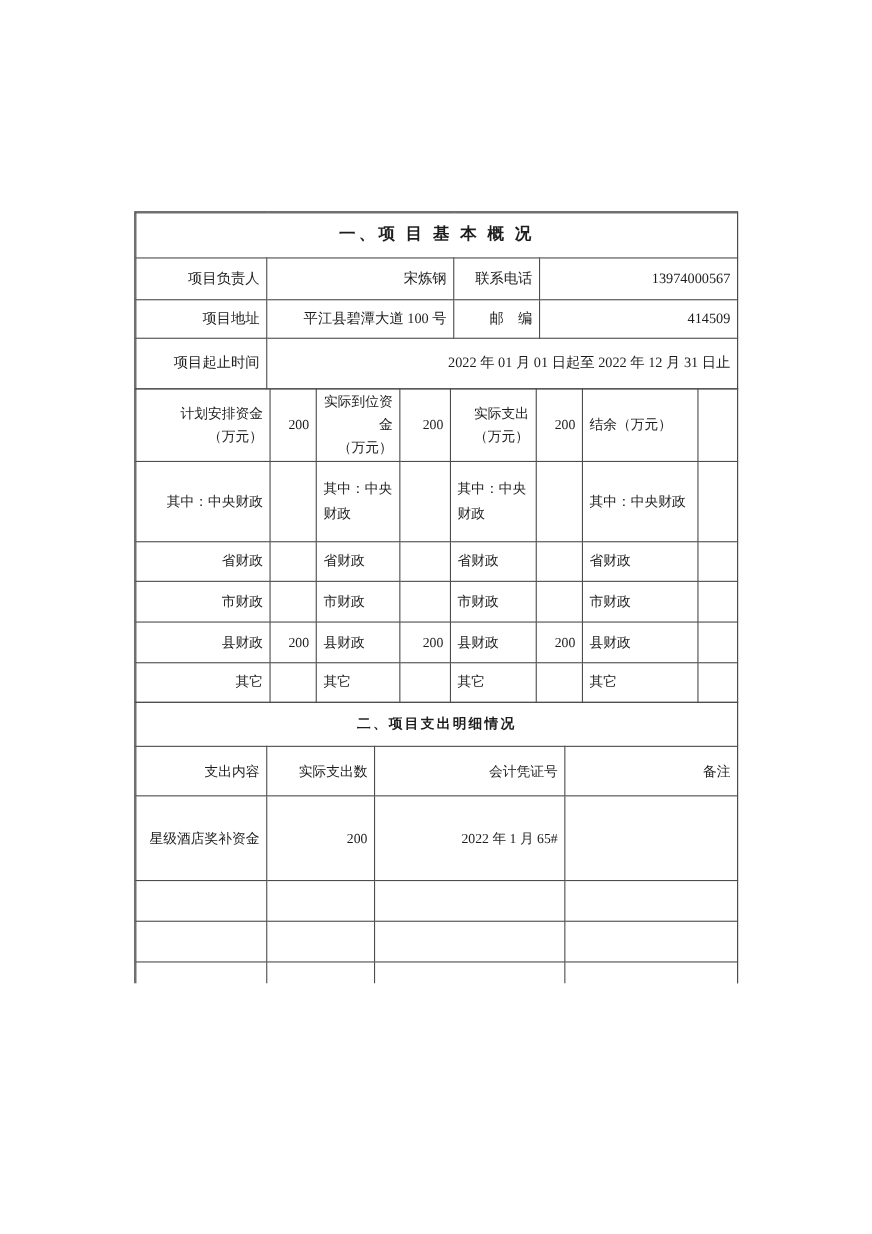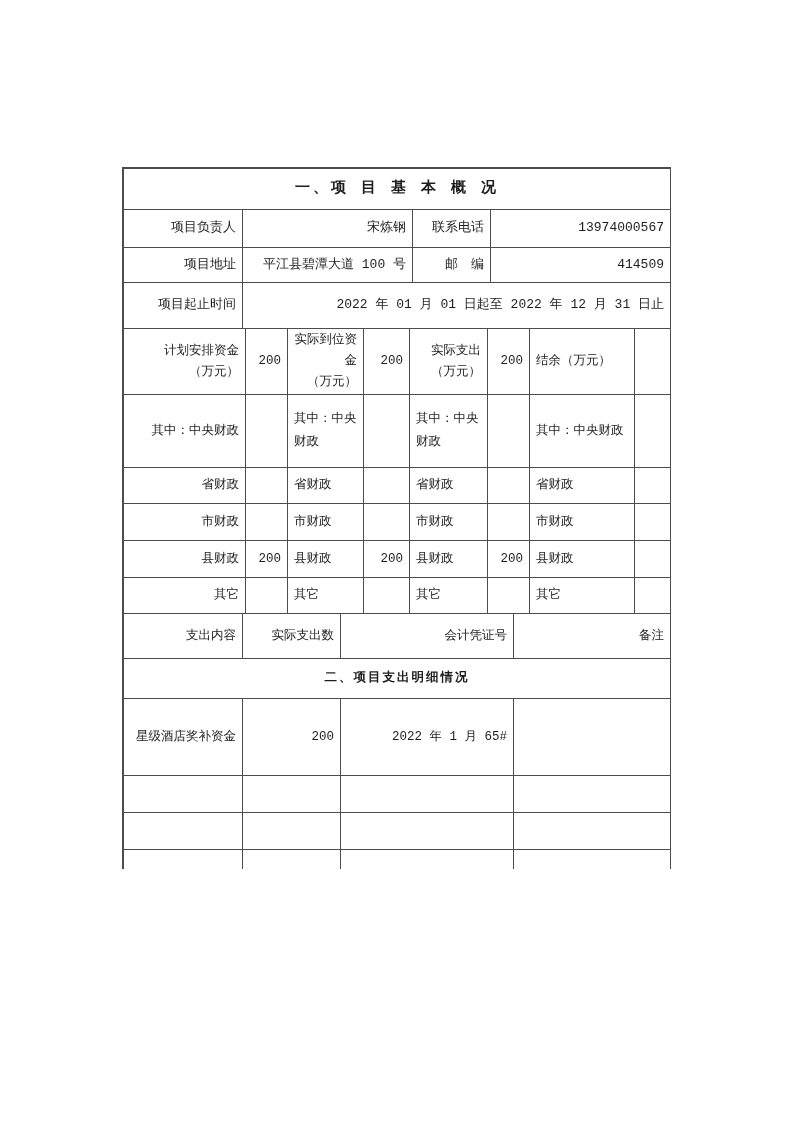--- a/index.html
+++ b/index.html
@@ -1,23 +1,24 @@
 <!DOCTYPE html>
 <html><head>
 <meta charset="utf-8">
 <style>
   html, body { margin: 0; padding: 0; background: #ffffff; }
   .page {
     position: relative;
     width: 793px;
     height: 869px;
     background: #ffffff;
-    font-family: Liberation Mono, monospace;
+    font-family: Liberation Serif, serif;
     color: #1d1d1d;
     overflow: hidden;
+    margin-top: 25px;
   }
   .doc {
     position: absolute;
     left: 123px;
     top: 168px;
     width: 547px;
     outline: 1px solid #4c4c4c;
   }
   table {
     border-collapse: collapse;
@@ -180,29 +181,29 @@
       </table>
 
     <table class="t2">
       <colgroup>
           <col style="width:119px">
           <col style="width:98px">
           <col style="width:173px">
           <col style="width:157px">
         </colgroup>
       <tbody>
-          <tr style="height:45px">
+          <tr style="height:40px">
+        <td colspan="4" class="ttl2">二、项目支出明细情况</td>
+      </tr>
+      <tr style="height:45px">
         <td class="ctr">支出内容</td>
         <td class="ctr">实际支出数</td>
         <td class="ctr">会计凭证号</td>
         <td class="ctr">备注</td>
       </tr>
-      <tr style="height:40px">
-        <td colspan="4" class="ttl2">二、项目支出明细情况</td>
-      </tr>
       <tr style="height:77px">
         <td class="ctr">星级酒店奖补资金</td>
         <td class="ctr">200</td>
         <td class="ctr small">2022 年 1 月 65#</td>
         <td class="ctr"></td>
       </tr>
       <tr style="height:37px">
         <td class="ctr"></td>
         <td class="ctr"></td>
         <td class="ctr"></td>

